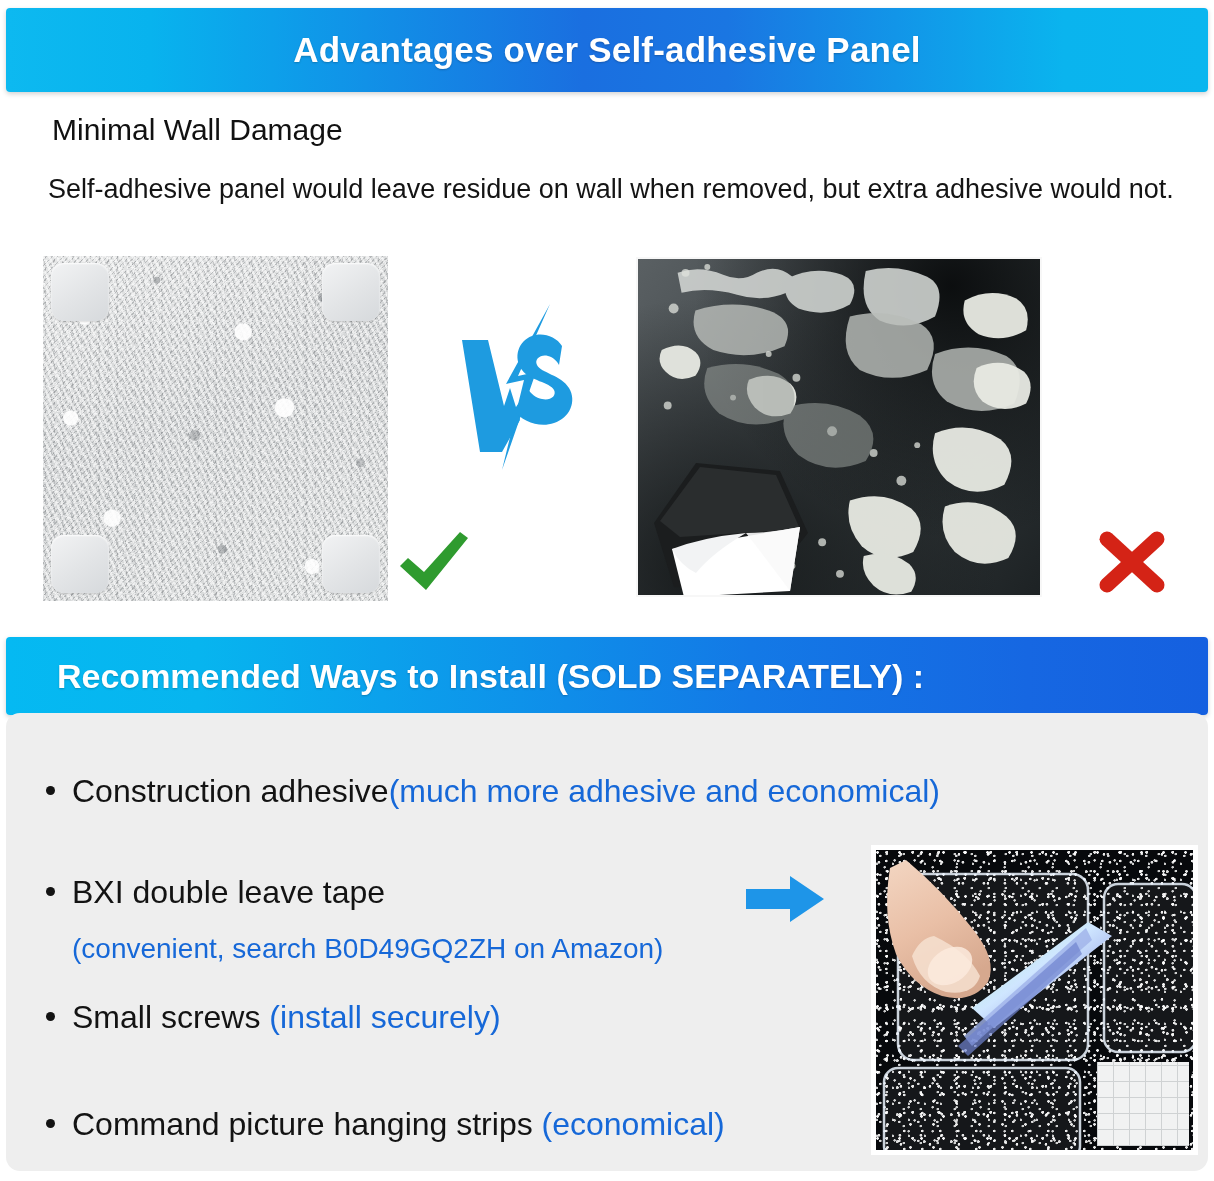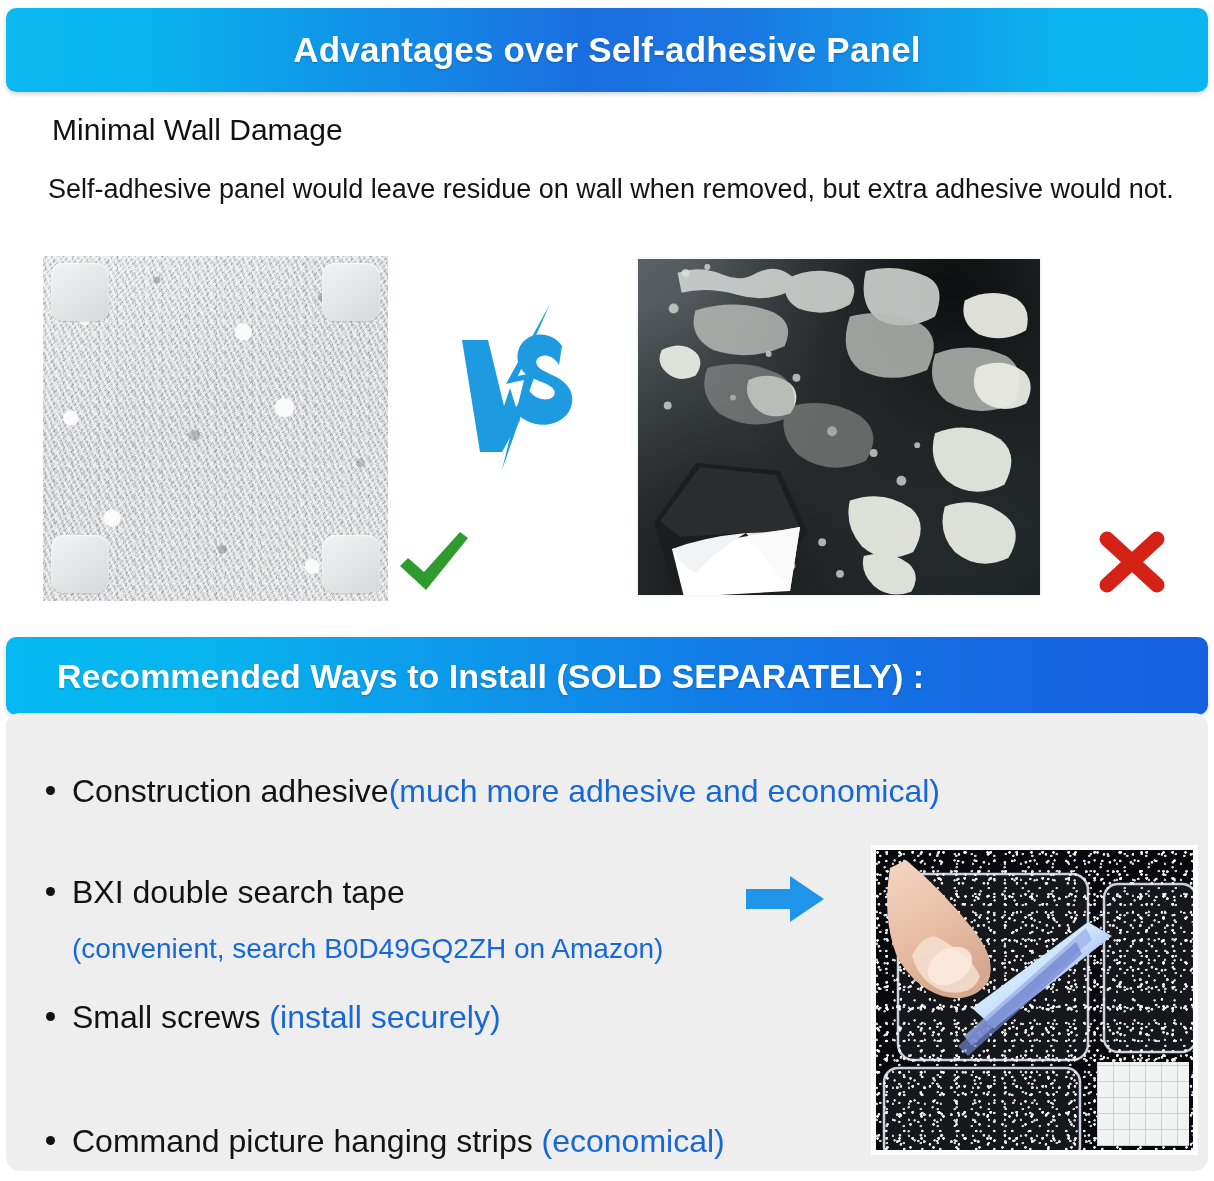--- a/index.html
+++ b/index.html
@@ -8,21 +8,21 @@
     height: 1181px;
     background: #ffffff;
     font-family: "Liberation Sans", sans-serif;
     overflow: hidden;
   }
   .page { position: relative; width: 1214px; height: 1181px; background: #fff; }
 
   
   .banner {
     position: absolute;
-    border-radius: 10px;
+    border-radius: 4px;
     display: flex;
     align-items: center;
     justify-content: center;
     box-shadow: 0 2px 5px rgba(0,0,0,0.18);
   }
   #banner-top {
     left: 6px; top: 8px; width: 1202px; height: 84px;
     background: linear-gradient(90deg,#0db9f0 0%, #08b3ee 12%, #1a6fe0 48%, #1a76e2 60%, #0ab4ee 88%, #0ab6ef 100%);
   }
   #banner-top .banner-text {
@@ -119,21 +119,21 @@
     position: relative; padding-left: 38px;
     font-size: 32px; color: #131313; line-height: 1.34;
   }
   .bullet .dot {
     position: absolute; left: 12px; top: 16px;
     width: 9px; height: 9px; border-radius: 50%; background: #131313;
   }
   .b1 { margin-bottom: 58px; }
   .b2 { margin-bottom: 16px; }
   .b2sub { padding-left: 38px; font-size: 28px; color: #1668d8; line-height: 1.34; margin-bottom: 29px; }
-  .b3 { margin-bottom: 81px; }
+  .b3 { margin-bottom: 64px; }
   .blue { color: #1668d8; }
 
   .arrow-right { position: absolute; left: 746px; top: 876px; width: 78px; height: 46px; }
 
   
   .photo-tape {
     position: absolute; left: 871px; top: 845px; width: 327px; height: 310px;
     border: 5px solid #ffffff; overflow: hidden;
     background: #05070a;
   }
@@ -271,21 +271,21 @@
 
   <div class="bullets">
 
     <div class="bullet b1">
       <span class="dot"></span>
       <span>Construction adhesive</span><span class="blue">(much more adhesive and economical)</span>
     </div>
 
     <div class="bullet b2">
       <span class="dot"></span>
-      <span>BXI double search tape</span>
+      <span>BXI double leave tape</span>
     </div>
     <div class="b2sub">(convenient, search B0D49GQ2ZH on Amazon)</div>
 
     <div class="bullet b3">
       <span class="dot"></span>
       <span>Small screws </span><span class="blue">(install securely)</span>
     </div>
 
     <div class="bullet b4">
       <span class="dot"></span>

